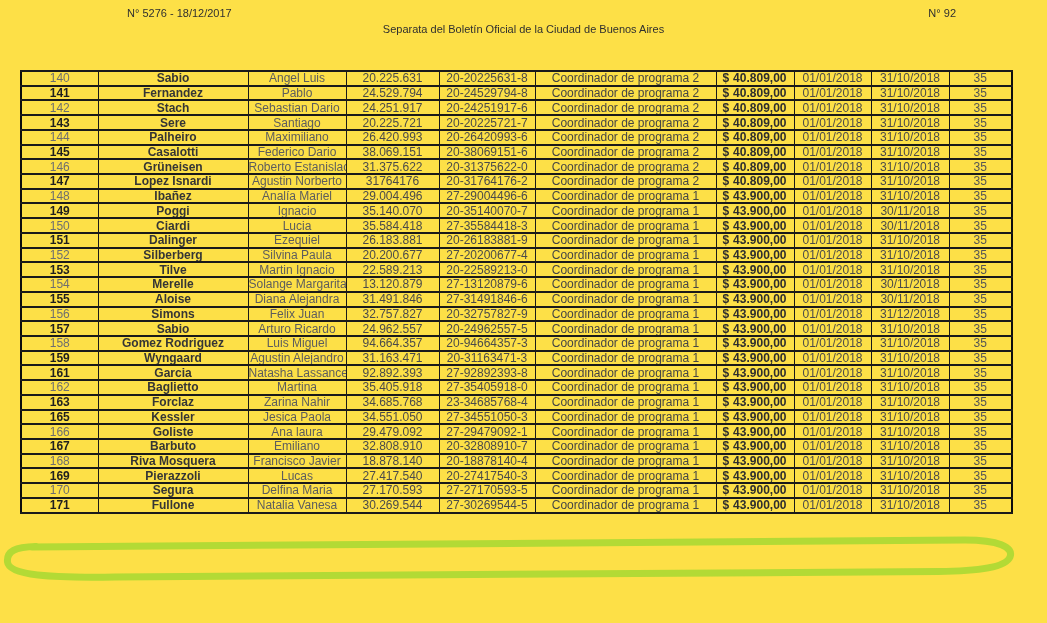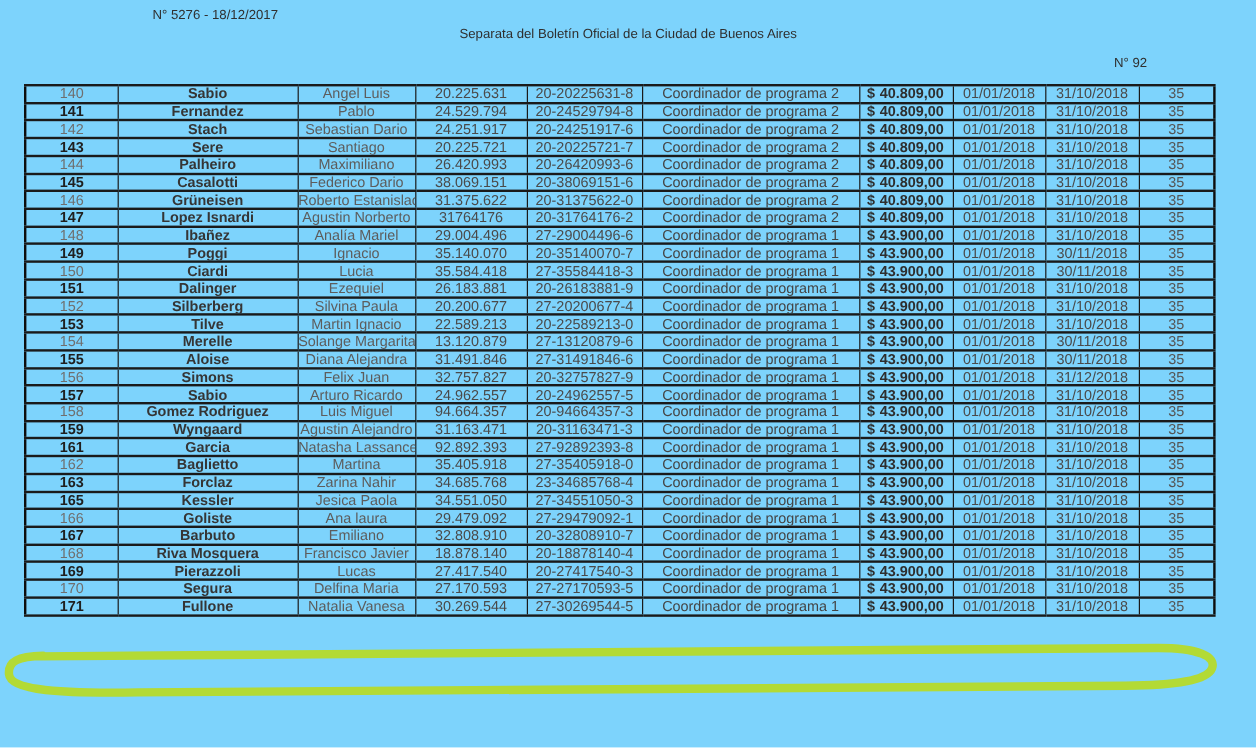--- a/index.html
+++ b/index.html
@@ -1,24 +1,24 @@
 <!DOCTYPE html>
 <html><head>
 <meta charset="utf-8">
 <style>
   html,body{margin:0;padding:0;background:#ffffff;}
   .page{
-    position:relative;width:1047px;height:623px;background:#7dd3fc;overflow:hidden;
+    position:relative;width:1047px;height:623px;background:#fde047;overflow:hidden;
     font-family:"Liberation Sans",sans-serif;
   }
   
   .hdr{position:absolute;top:7px;left:0;right:0;height:14px;font-size:11px;color:#2f2f2f;}
   .hdr-left{position:absolute;left:127px;top:0;white-space:nowrap;}
   .hdr-center{position:absolute;left:0;right:0;top:16px;text-align:center;white-space:nowrap;}
-  .hdr-right{position:absolute;right:91px;top:0;white-space:nowrap;margin-top:40px;}
+  .hdr-right{position:absolute;right:91px;top:0;white-space:nowrap;}
 
   
   table.grid{
     position:absolute;left:20px;top:70px;width:991px;height:444px;
     border-collapse:collapse;table-layout:fixed;
     font-size:12px;color:#444;border:2px solid #0d0d0d;
   }
   table.grid td{
     border:solid #1a1a1a;border-width:2px 1.5px;
     text-align:center;vertical-align:middle;

